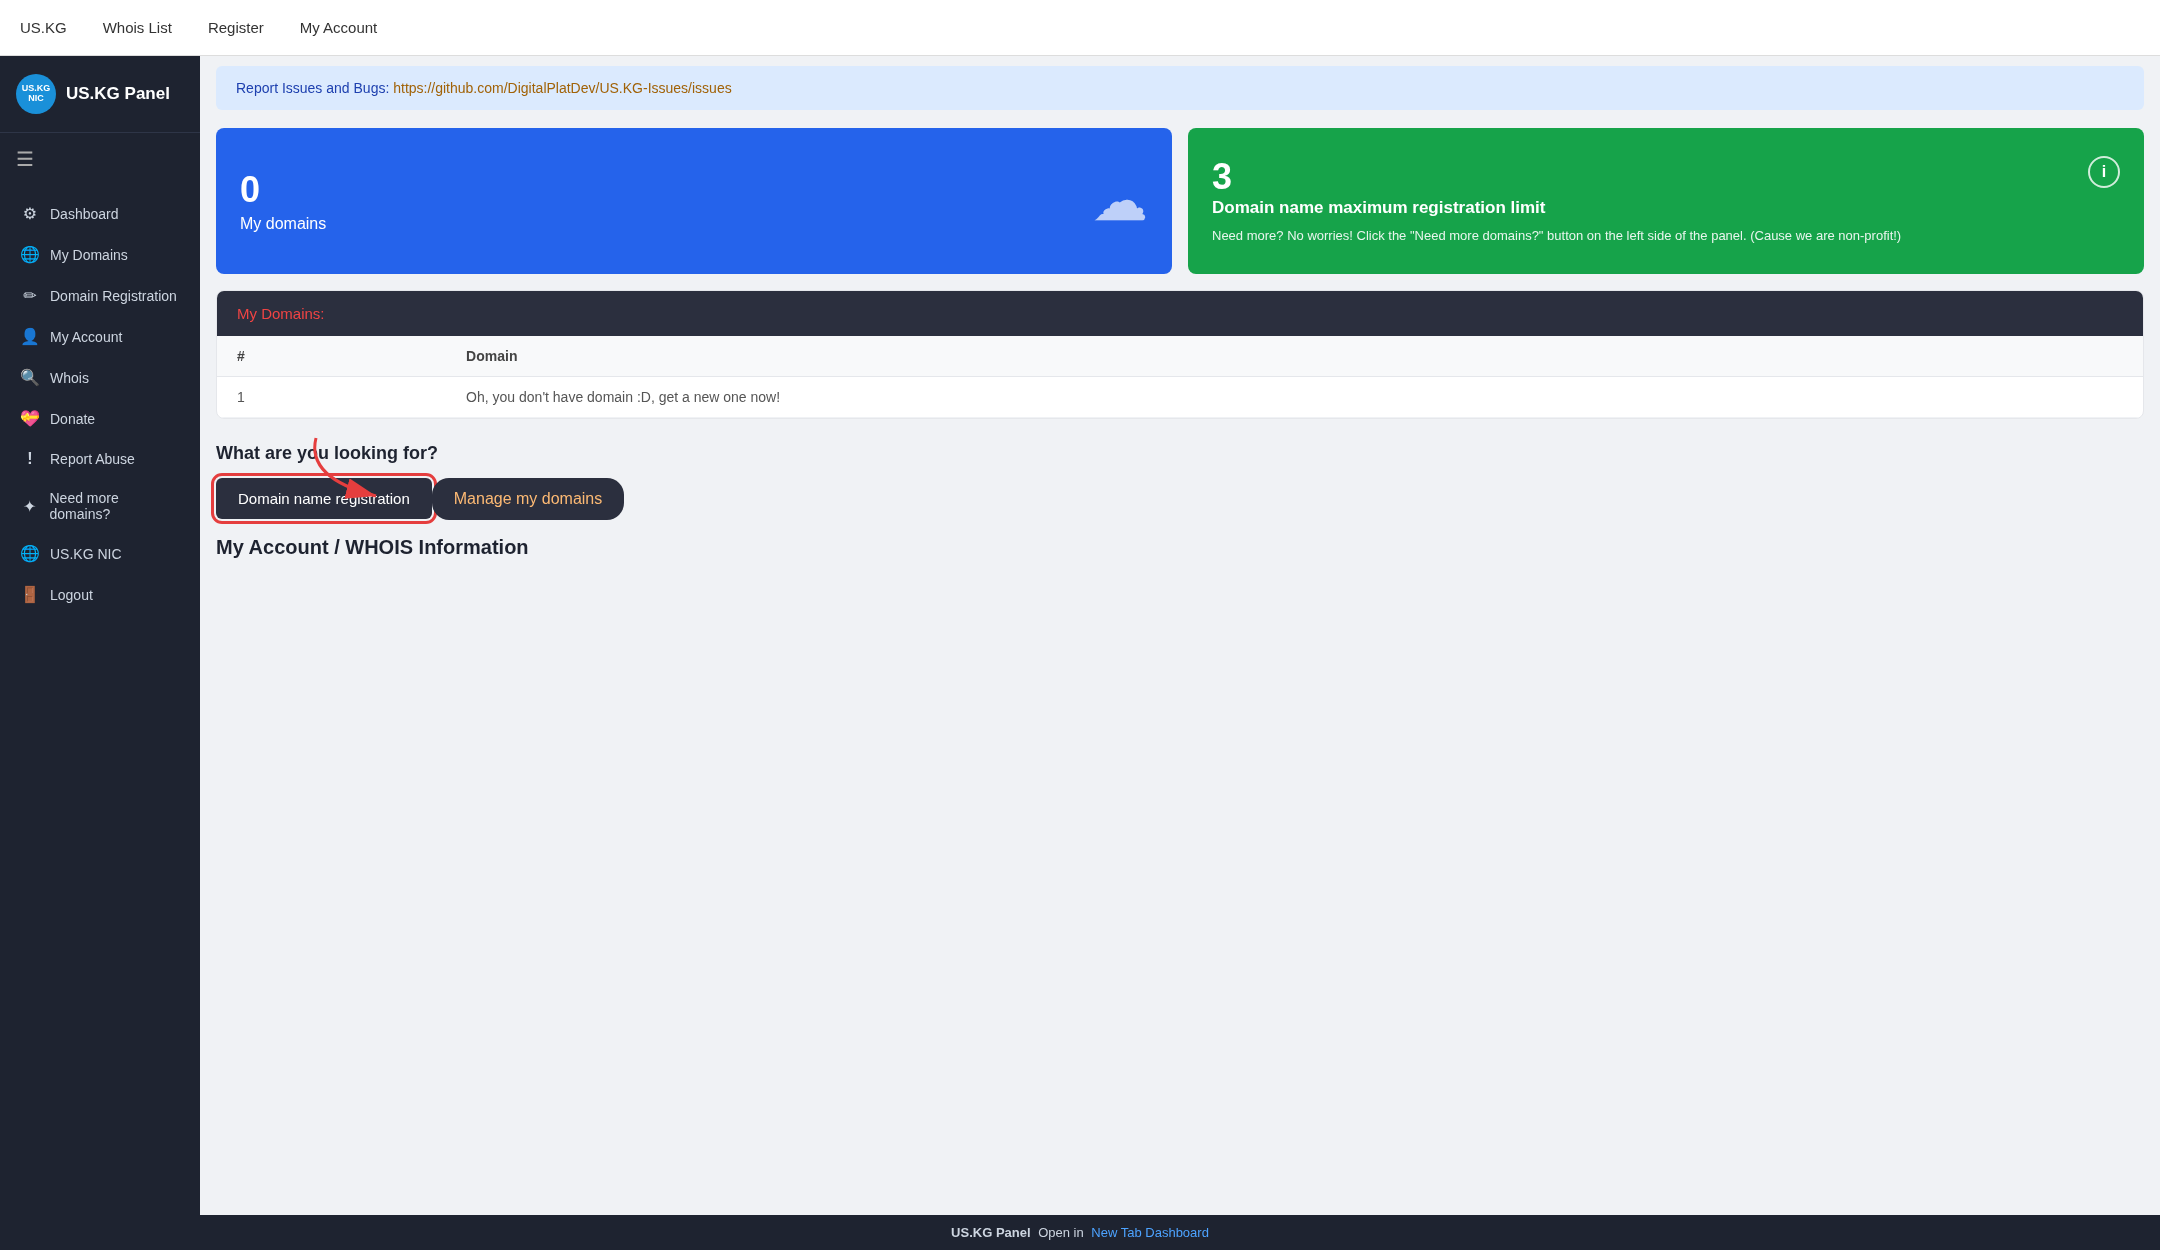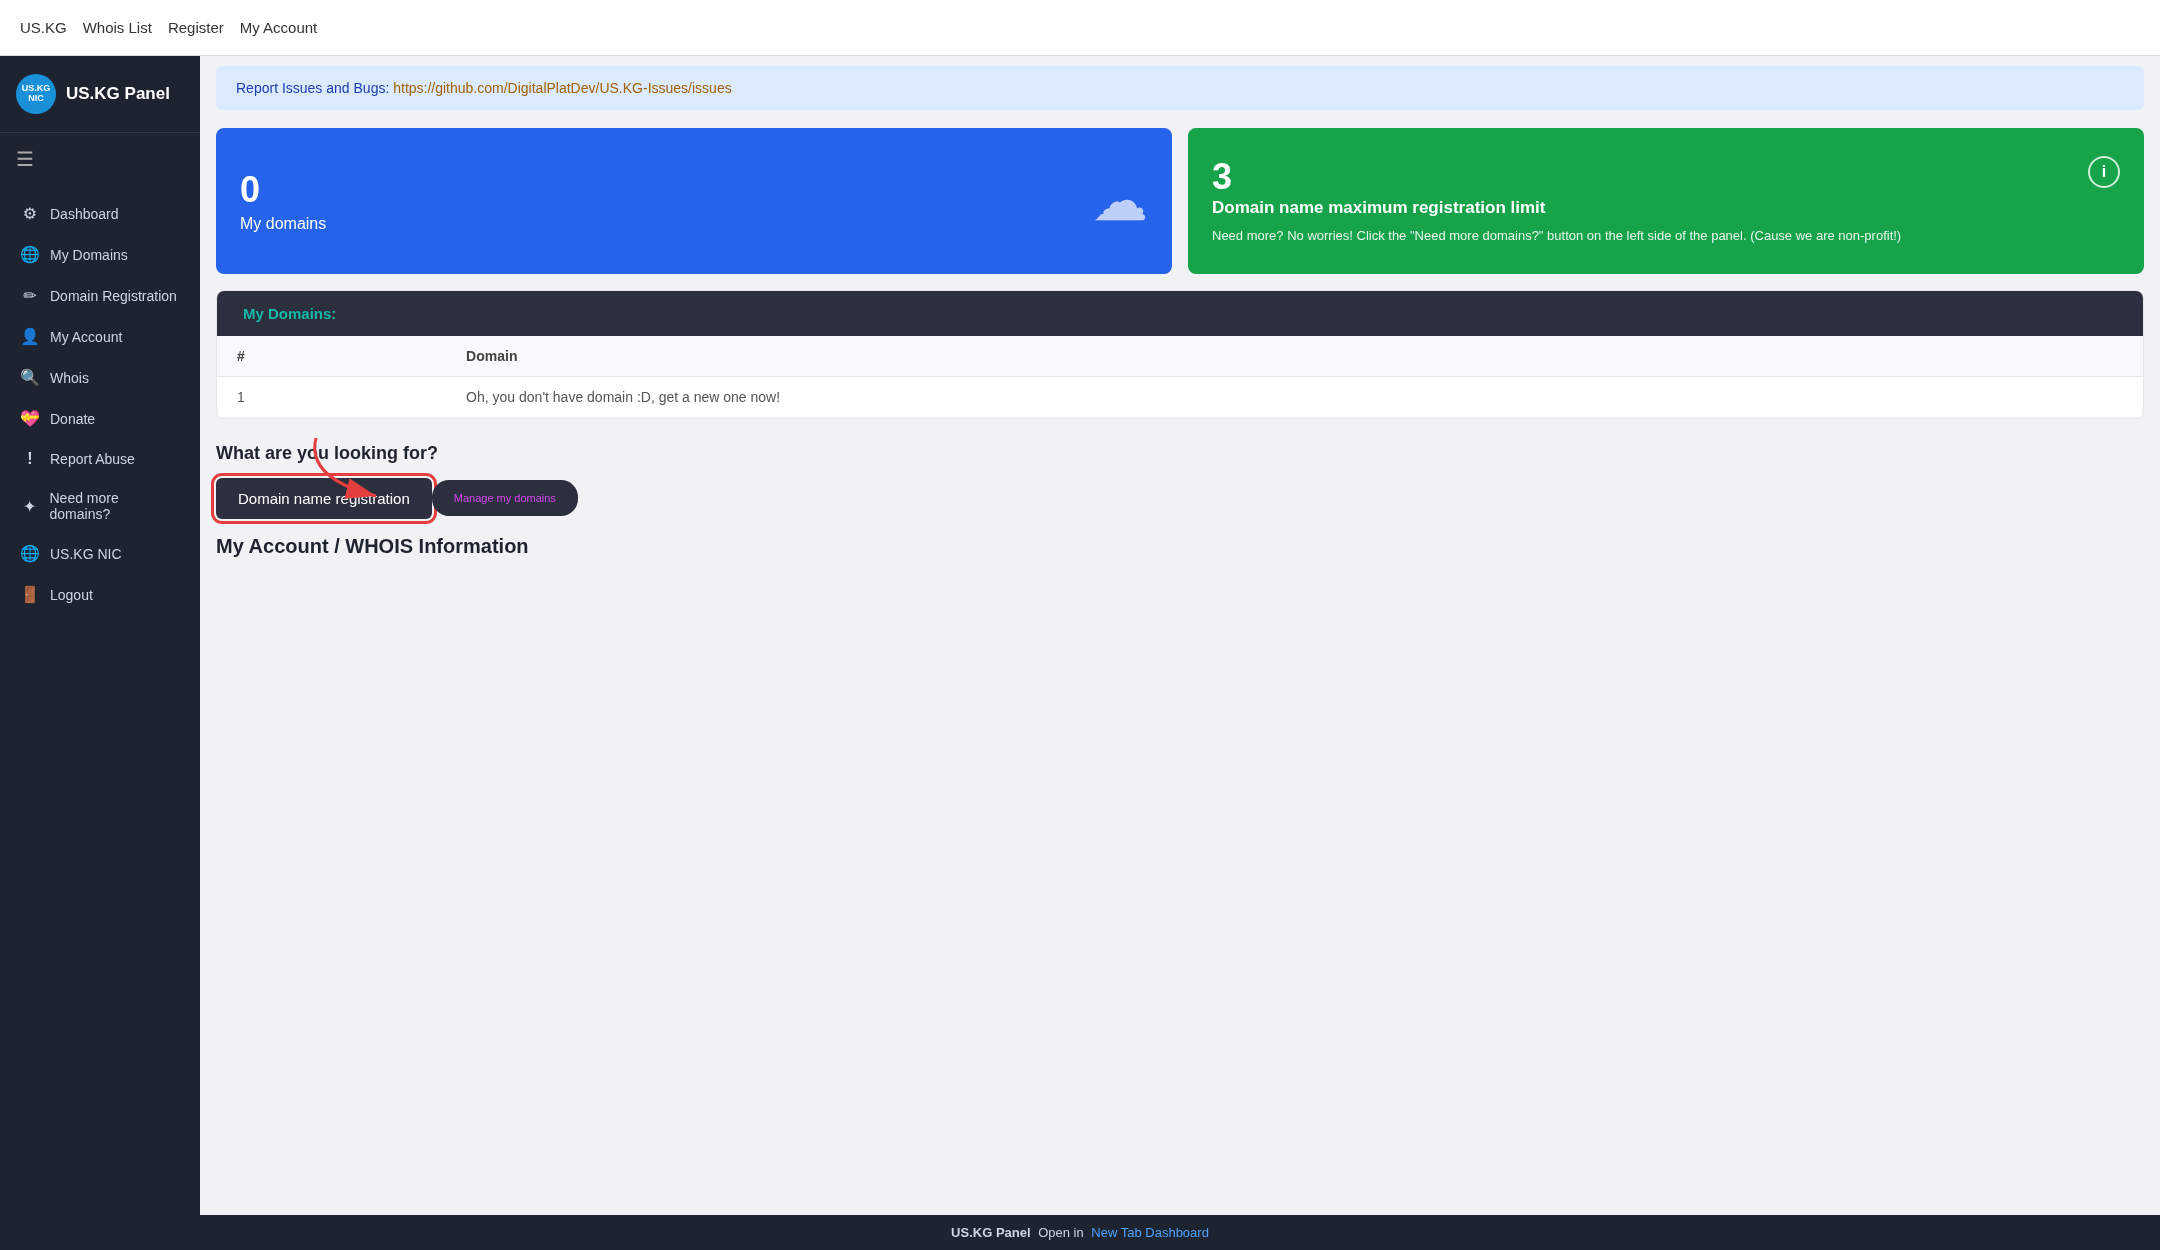--- a/index.html
+++ b/index.html
@@ -6,21 +6,21 @@
     body { font-family: 'Segoe UI', Arial, sans-serif; background: #f0f2f5; display: flex; flex-direction: column; height: 100vh; overflow: hidden; }
 
     
     .top-nav {
       background: #fff;
       border-bottom: 1px solid #ddd;
       padding: 0 20px;
       height: 56px;
       display: flex;
       align-items: center;
-      gap: 16px;
+      gap: 36px;
       flex-shrink: 0;
     }
     .top-nav a {
       text-decoration: none;
       color: #333;
       font-size: 15px;
       cursor: pointer;
     }
 
     
@@ -159,24 +159,24 @@
     
     .section-card {
       background: #fff;
       border-radius: 8px;
       margin: 0 16px 16px;
       overflow: hidden;
       border: 1px solid #e5e7eb;
     }
     .section-header {
       background: #2b2f3e;
-      color: #14b8a6;
-      padding: 14px 26px;
+      color: #ef4444;
+      padding: 14px 20px;
       font-size: 15px;
-      font-weight: 700;
+      font-weight: 400;
     }
     .table-wrap { padding: 0; }
     table { width: 100%; border-collapse: collapse; }
     thead tr { background: #f8f9fa; }
     th { padding: 12px 20px; text-align: left; font-size: 14px; font-weight: 600; color: #444; border-bottom: 1px solid #e5e7eb; }
     td { padding: 12px 20px; font-size: 14px; color: #555; border-bottom: 1px solid #f0f2f5; }
 
     
     .looking-for-section {
       padding: 8px 16px 16px;
@@ -198,25 +198,25 @@
       color: #fff;
       border: none;
       padding: 12px 22px;
       border-radius: 6px;
       font-size: 15px;
       cursor: pointer;
       font-weight: 500;
     }
     .btn-outlined {
       background: #2b2f3e;
-      color: #d946ef;
+      color: #fdba74;
       border: none;
       padding: 12px 22px;
       border-radius: 17px;
-      font-size: 11px;
+      font-size: 16px;
       cursor: pointer;
       font-weight: 500;
     }
     .btn-highlighted {
       outline: 3px solid #e53e3e;
       outline-offset: 2px;
     }
 
     
     .whois-title {

